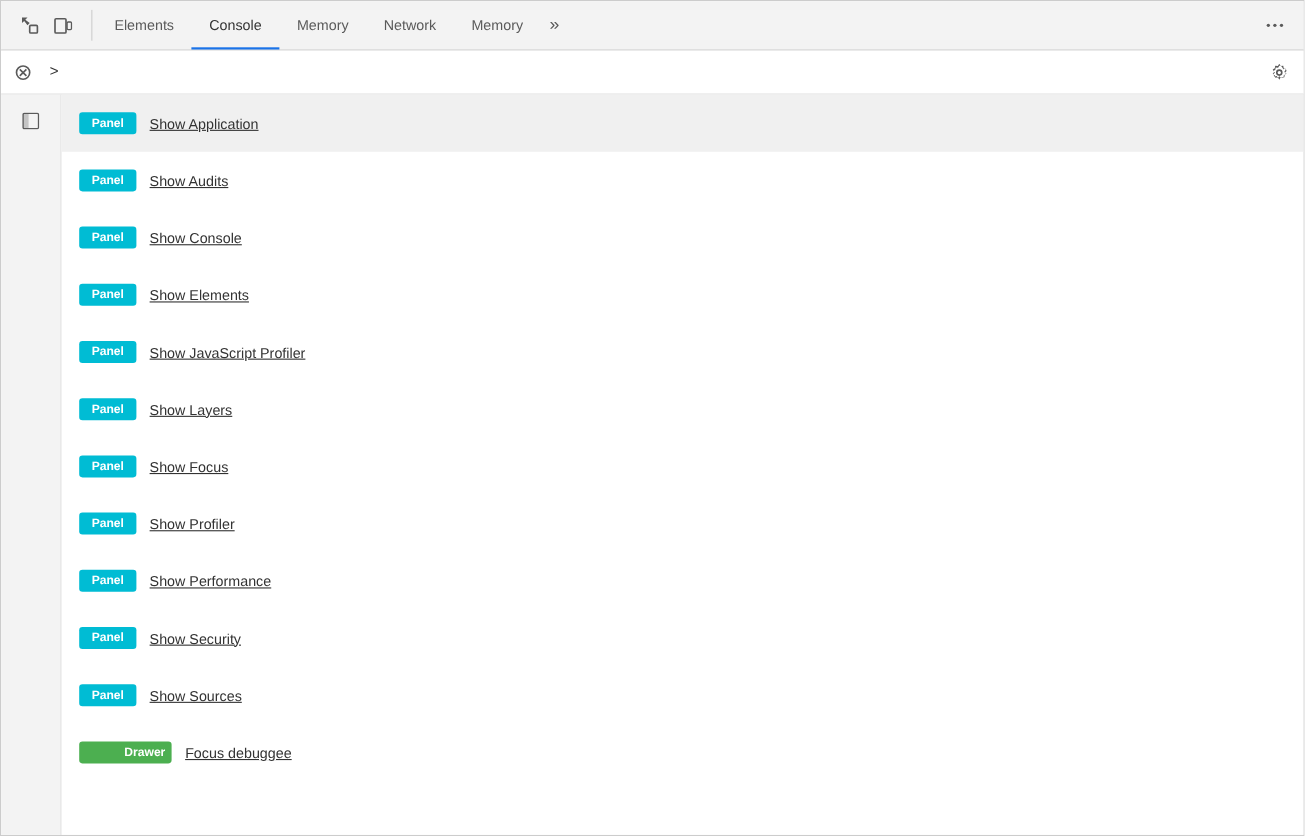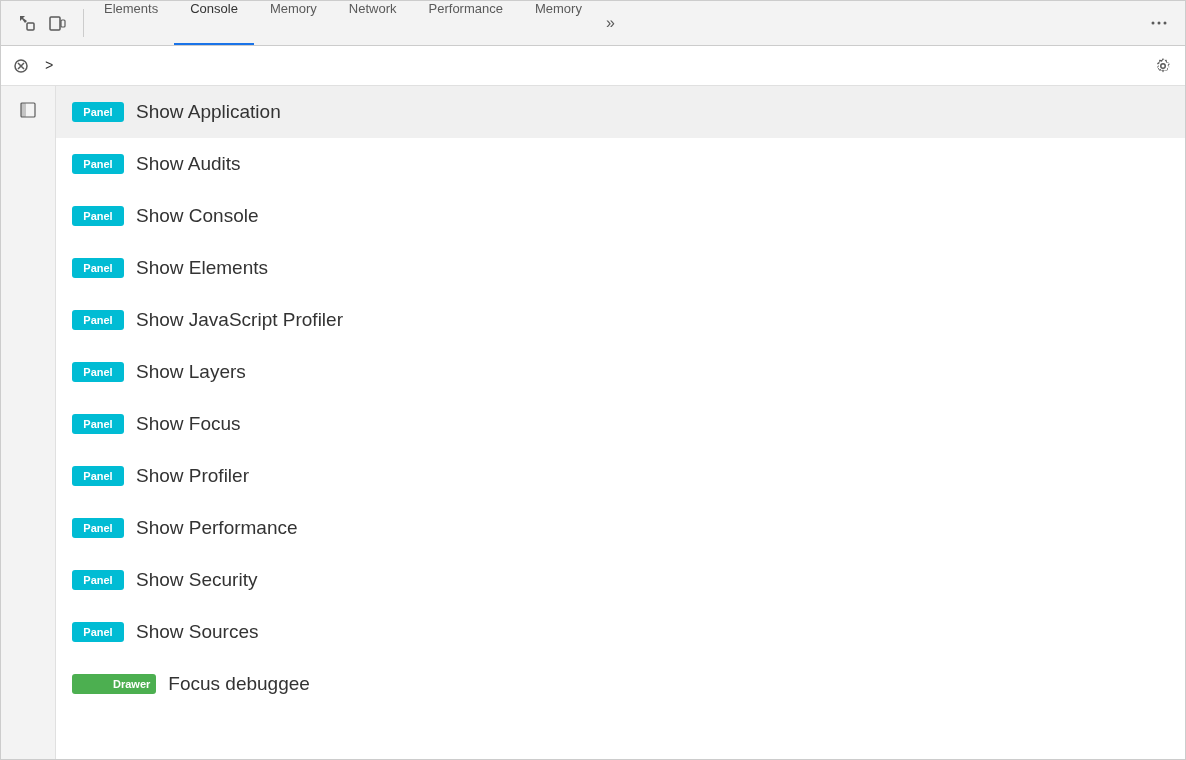--- a/index.html
+++ b/index.html
@@ -69,21 +69,21 @@
       display: flex;
       align-items: center;
       height: 100%;
       flex: 1;
     }
 
     .tab {
       padding: 0 16px;
       height: 100%;
       display: flex;
-      align-items: flex-start;
+      align-items: center;
       cursor: pointer;
       color: #5a5a5a;
       font-size: 13px;
       border-bottom: 2px solid transparent;
       white-space: nowrap;
     }
 
     .tab.active {
       color: #333;
       border-bottom: 2px solid #1a73e8;
@@ -276,22 +276,23 @@
     .badge-panel {
       background: #00bcd4;
     }
 
     .badge-drawer {
       background: #4caf50;
       padding-left: 41px;
     }
 
     .autocomplete-label {
-      font-size: 19px;
+      font-size: 13px;
       color: #333;
+      text-decoration: underline;
     }
 
     
     .svg-icon {
       width: 18px;
       height: 18px;
     }
 
     .gear-svg {
       width: 16px;
@@ -326,23 +327,20 @@
       <div class="tab active">
         <span>Console</span>
       </div>
       <div class="tab">
         <span>Memory</span>
       </div>
       <div class="tab">
         <span>Network</span>
       </div>
       <div class="tab">
-        <span>Performance</span>
-      </div>
-      <div class="tab">
         <span>Memory</span>
       </div>
       <div class="tab-more">
         <span>»</span>
       </div>
     </div>
     <div class="tab-right-spacer"></div>
     <div class="tab-bar-right">
       <button class="icon-btn" title="More options">
         <svg width="16" height="16" viewBox="0 0 16 16" fill="#5a5a5a">

